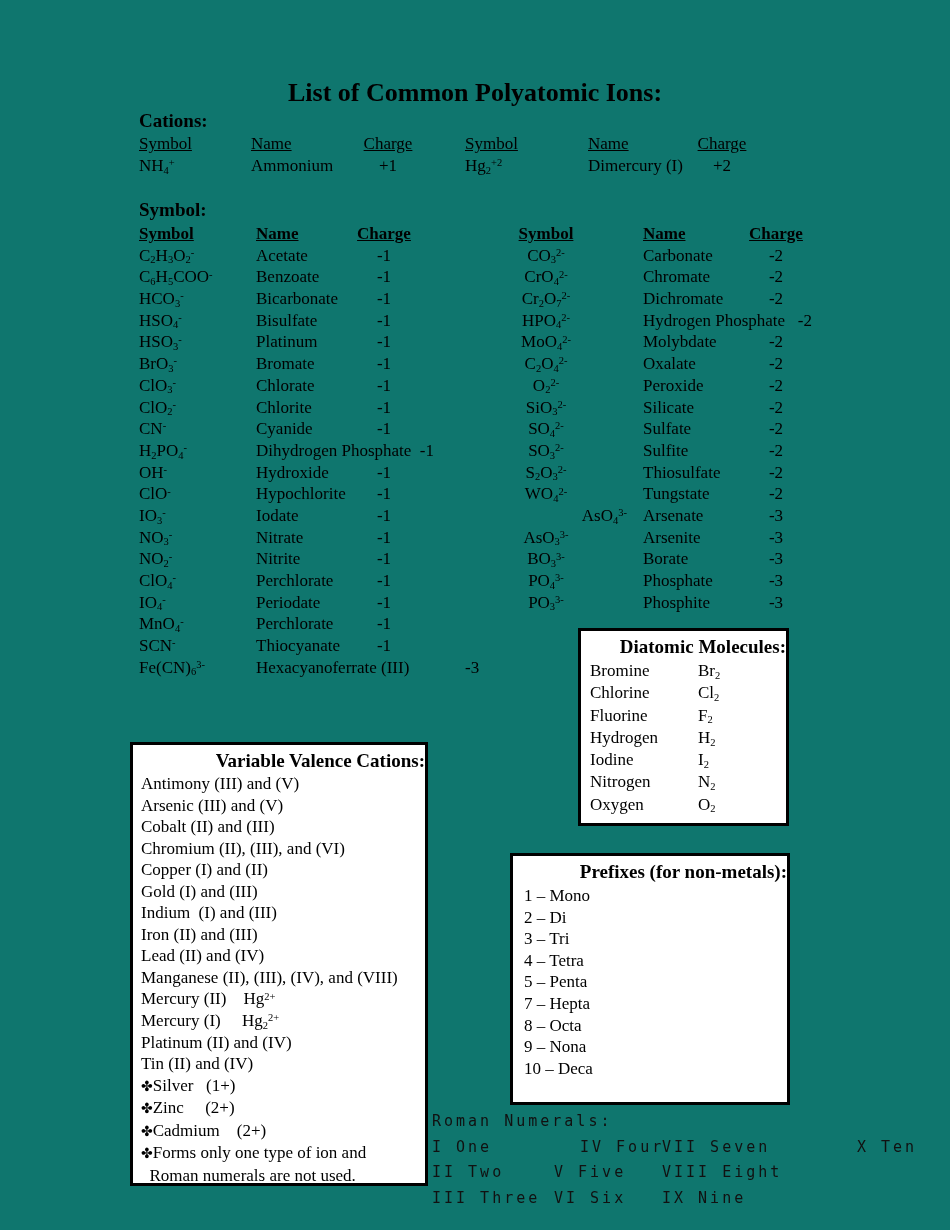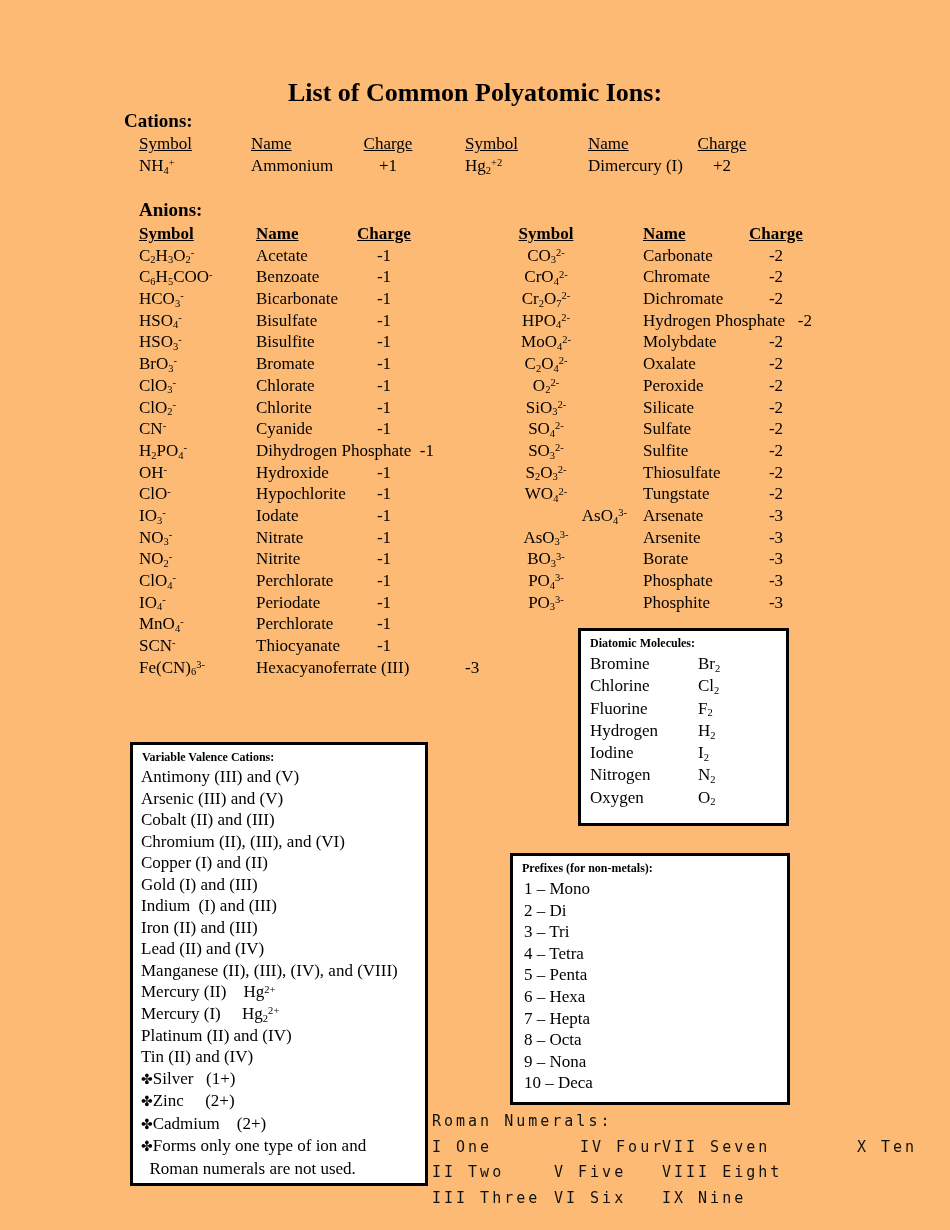--- a/index.html
+++ b/index.html
@@ -1,41 +1,41 @@
 <!DOCTYPE html>
 <html><head>
 <meta charset="utf-8">
 <style>
   html,body{margin:0;padding:0;background:#fff;}
-  #page{position:relative;width:950px;height:1230px;background:#fdba74;color:#000;
+  #page{position:relative;width:950px;height:1230px;background:#0f766e;color:#000;
         font-family:"Liberation Serif","DejaVu Serif",serif;font-size:17px;overflow:hidden;}
   .abs{position:absolute;}
   .bold{font-weight:bold;}
   .hdr{text-decoration:underline;}
   .trow{position:relative;height:21.7px;}
   .trow.cat{height:22px;}
   .trow.dia{height:22.3px;}
   .cellL{position:absolute;white-space:pre;top:0;}
   .cellC{position:absolute;text-align:center;white-space:pre;top:0;}
   sub,sup{font-size:10.5px;line-height:0;}
   sub{vertical-align:baseline;position:relative;top:0.25em;}
   sup{vertical-align:baseline;position:relative;top:-0.45em;}
   .club{font-family:"DejaVu Sans",sans-serif;font-size:14px;}
   #title{top:78px;left:0;width:950px;text-align:center;font-size:26px;font-weight:bold;}
   .sec-head{font-size:19px;font-weight:bold;}
-  #cations-head{left:124px;top:110px;}
+  #cations-head{left:139px;top:110px;}
   #anions-head{left:139px;top:199px;}
   #cations-table{left:139px;top:134px;width:700px;}
   #anions-left{left:139px;top:224px;width:330px;}
   #anions-right{left:465px;top:224px;width:400px;}
   .box{position:absolute;border:3px solid #000;background:#fff;}
   #diatomic-box{left:578px;top:628px;width:205px;height:192px;}
   #vv-box{left:130px;top:742px;width:292px;height:438px;}
   #prefix-box{left:510px;top:853px;width:274px;height:246px;}
-  .box-title{font-size:12px;font-weight:bold;margin:5px 0 1px 9px;}
+  .box-title{font-size:19px;font-weight:bold;margin:5px 0 1px 9px;text-align:right;}
   #diatomic-rows{margin:3px 0 0 9px;}
   #vv-lines{margin:0 0 0 8px;line-height:21.55px;white-space:pre;}
   #prefix-items{margin:2px 0 0 11px;line-height:21.6px;}
   #roman{left:432px;top:1108px;width:515px;font-family:"DejaVu Sans Mono",monospace;
          font-size:15px;letter-spacing:3px;color:#111;}
   #roman-head{line-height:27px;}
   .roman-row{position:relative;height:25.3px;line-height:25.3px;}
 </style>
 </head>
 <body>
@@ -56,21 +56,21 @@
       <div class="trow cat">
         <span class="cellL" style="left: 0px;">NH<sub>4</sub><sup>+</sup></span>
         <span class="cellL" style="left: 112px;">Ammonium</span>
         <span class="cellC" style="left: 204px; width: 90px;">+1</span>
         <span class="cellL" style="left: 326px;">Hg<sub>2</sub><sup>+2</sup></span>
         <span class="cellL" style="left: 449px;">Dimercury (I)</span>
         <span class="cellC" style="left: 538px; width: 90px;">+2</span>
       </div>
     </div>
 
-  <div id="anions-head" class="abs sec-head">Anions:</div>
+  <div id="anions-head" class="abs sec-head">Symbol:</div>
   <div id="anions-left" class="abs">
       <div class="trow">
         <span class="cellL" style="left: 0px;"><span class="hdr bold">Symbol</span></span>
         <span class="cellL" style="left: 117px;"><span class="hdr bold">Name</span></span>
         <span class="cellC" style="left: 200px; width: 90px;"><span class="hdr bold">Charge</span></span>
       </div>
       <div class="trow">
         <span class="cellL" style="left: 0px;">C<sub>2</sub>H<sub>3</sub>O<sub>2</sub><sup>-</sup></span>
         <span class="cellL" style="left: 117px;">Acetate</span>
         <span class="cellC" style="left: 200px; width: 90px;">-1</span>
@@ -85,21 +85,21 @@
         <span class="cellL" style="left: 117px;">Bicarbonate</span>
         <span class="cellC" style="left: 200px; width: 90px;">-1</span>
       </div>
       <div class="trow">
         <span class="cellL" style="left: 0px;">HSO<sub>4</sub><sup>-</sup></span>
         <span class="cellL" style="left: 117px;">Bisulfate</span>
         <span class="cellC" style="left: 200px; width: 90px;">-1</span>
       </div>
       <div class="trow">
         <span class="cellL" style="left: 0px;">HSO<sub>3</sub><sup>-</sup></span>
-        <span class="cellL" style="left: 117px;">Bisulfite</span>
+        <span class="cellL" style="left: 117px;">Platinum</span>
         <span class="cellC" style="left: 200px; width: 90px;">-1</span>
       </div>
       <div class="trow">
         <span class="cellL" style="left: 0px;">BrO<sub>3</sub><sup>-</sup></span>
         <span class="cellL" style="left: 117px;">Bromate</span>
         <span class="cellC" style="left: 200px; width: 90px;">-1</span>
       </div>
       <div class="trow">
         <span class="cellL" style="left: 0px;">ClO<sub>3</sub><sup>-</sup></span>
         <span class="cellL" style="left: 117px;">Chlorate</span>
@@ -302,21 +302,20 @@
   </div>
 
   <div id="prefix-box" class="box">
     <div class="box-title">Prefixes (for non-metals):</div>
     <div id="prefix-items">
         <div>1 – Mono</div>
         <div>2 – Di</div>
         <div>3 – Tri</div>
         <div>4 – Tetra</div>
         <div>5 – Penta</div>
-        <div>6 – Hexa</div>
         <div>7 – Hepta</div>
         <div>8 – Octa</div>
         <div>9 – Nona</div>
         <div>10 – Deca</div>
       </div>
   </div>
 
   <div id="roman" class="abs">
     <div id="roman-head">Roman Numerals:</div>
     <div id="roman-rows">

